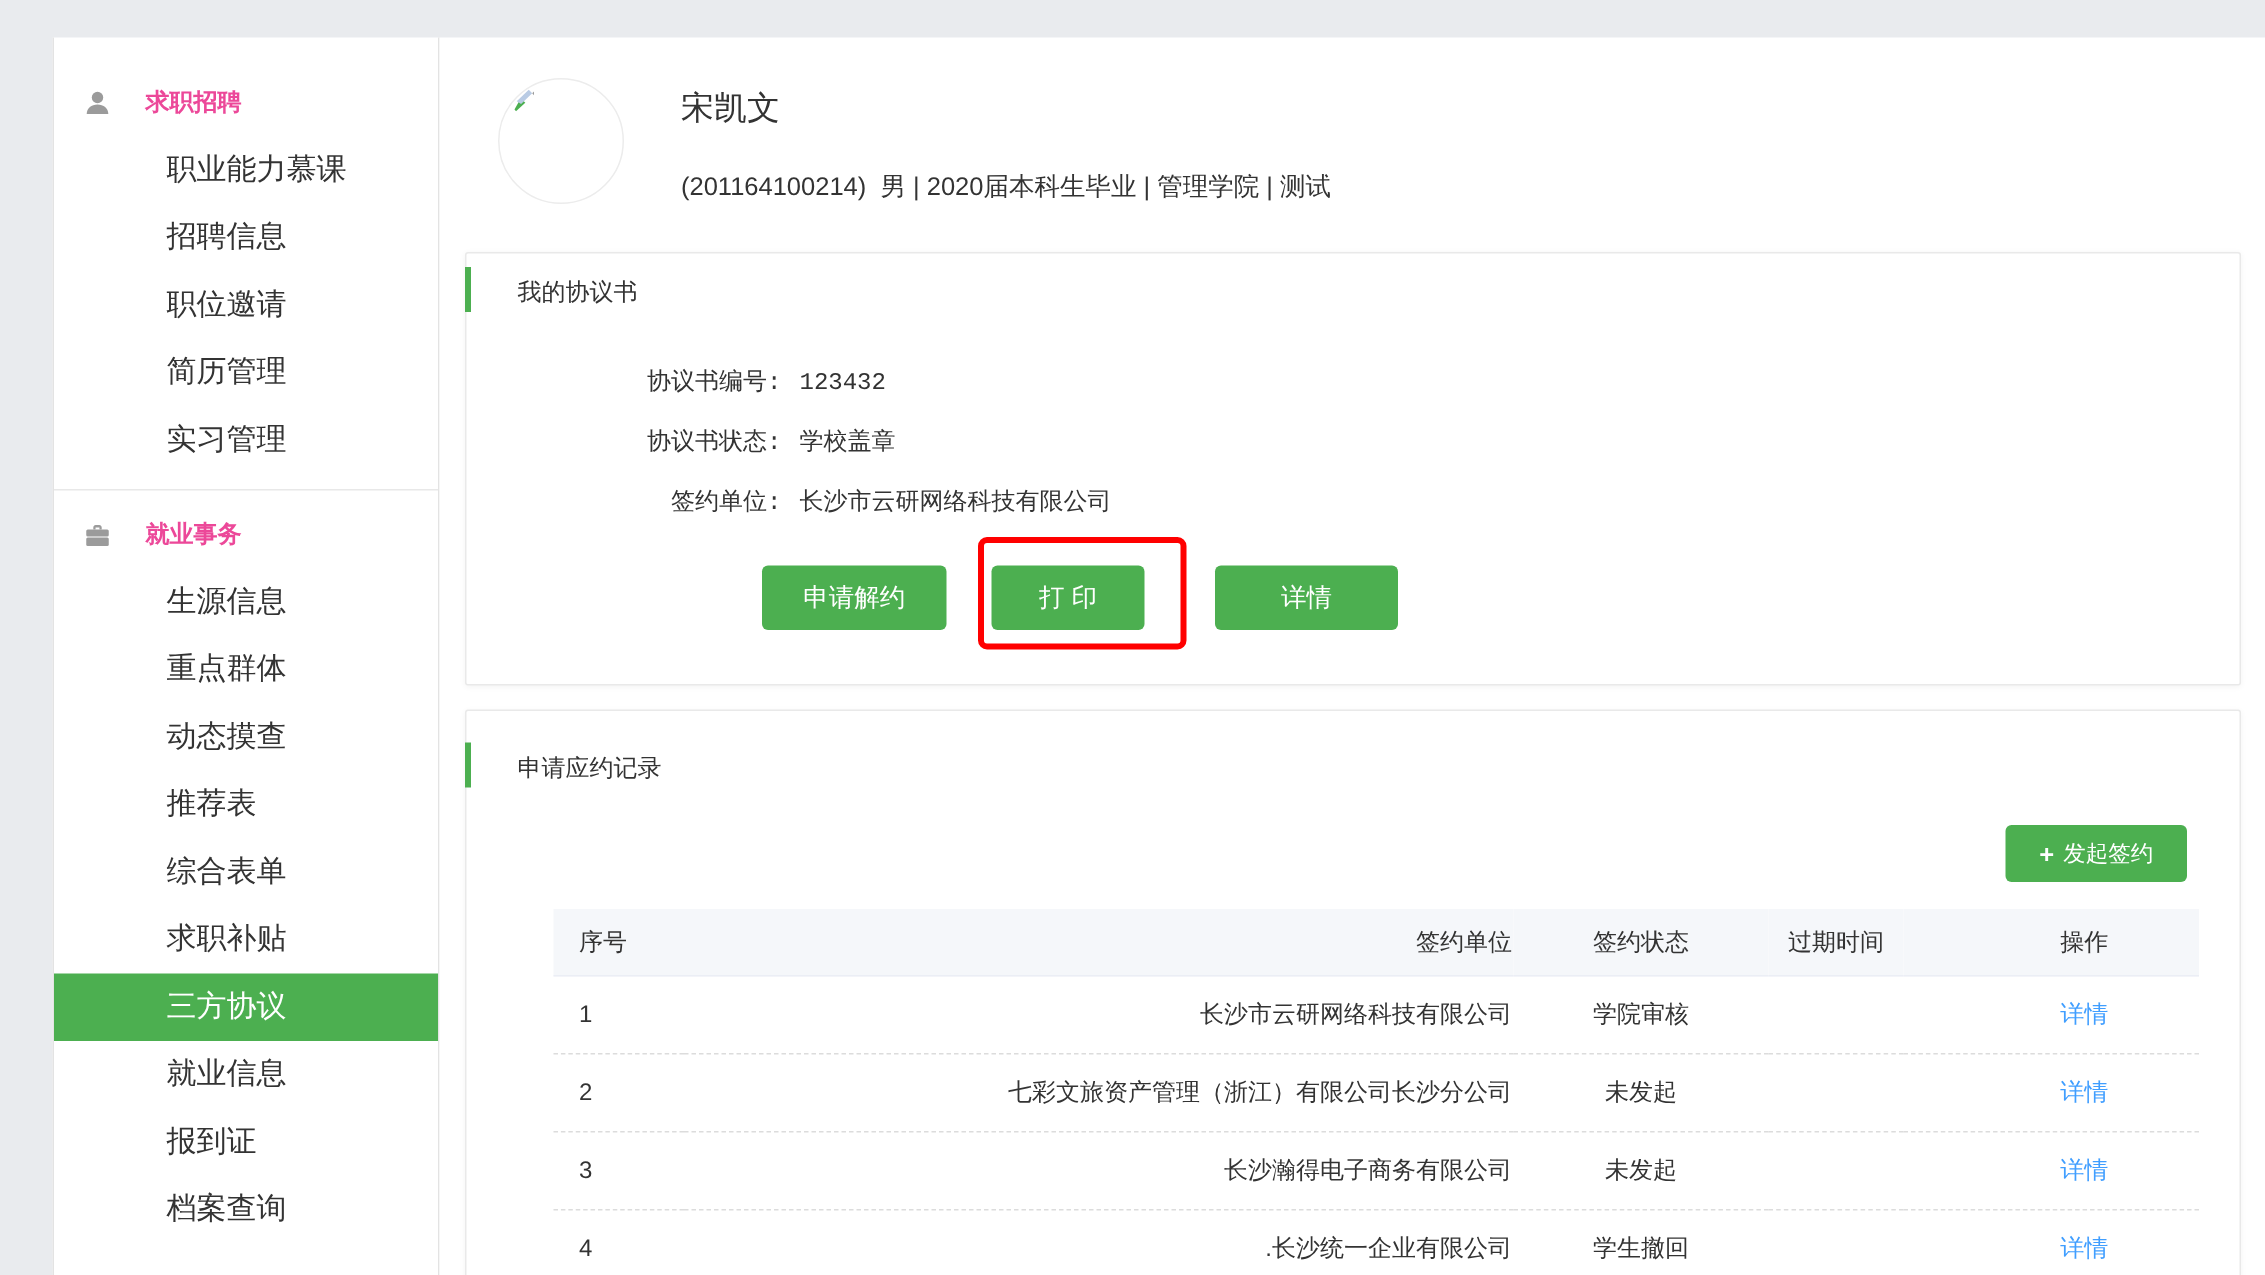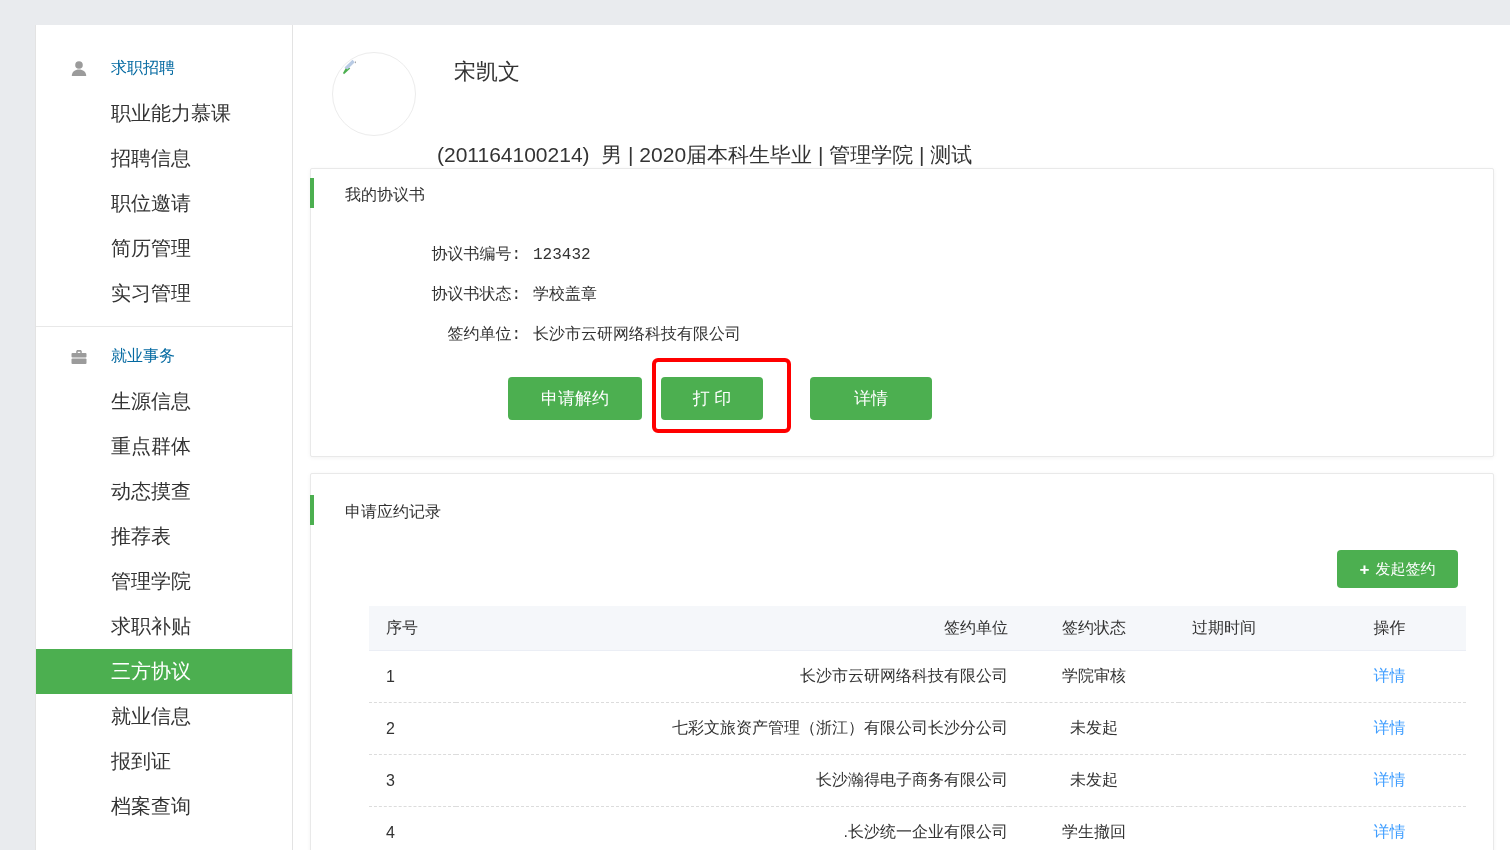--- a/index.html
+++ b/index.html
@@ -10,21 +10,21 @@
     -webkit-font-smoothing:antialiased;
   }
   
   .sidebar{
     position:absolute;left:35px;top:25px;width:256px;height:825px;
     background:#fff;border-left:1px solid #e3e3e3;border-right:1px solid #e3e3e3;
   }
   .nav{padding-top:21px;}
   .nav-header{
     height:45px;display:flex;align-items:center;
-    padding-left:33px;color:#0369a1;font-size:16px;
+    padding-left:19px;color:#ec4899;font-size:16px;font-weight:bold;
   }
   .nav-header .nav-ico{width:20px;height:20px;margin-right:22px;flex:0 0 20px;}
   .nav-header .nav-ico svg{display:block;}
   .nav-item{
     height:45px;line-height:45px;padding-left:75px;
     font-size:20px;color:#333;cursor:pointer;
   }
   .nav-item.active{background:#4caf50;color:#fff;}
   .nav-divider{border:none;border-top:1px solid #e8e8e8;margin:10px 0 0 0;}
   .nav-sec2{padding-top:7px;}
@@ -32,21 +32,21 @@
   .main{
     position:absolute;left:293px;top:25px;width:1217px;height:825px;
     background:#fff;overflow:hidden;
   }
   .avatar{
     position:absolute;left:39px;top:27px;width:82px;height:82px;
     border:1px solid #ececec;border-radius:50%;background:#fff;
   }
   .avatar svg{position:absolute;left:7px;top:5px;}
   .profile-name{position:absolute;left:161px;top:32px;font-size:22px;color:#333;}
-  .profile-meta{position:absolute;left:144px;top:88px;font-size:21px;color:#333;white-space:pre;margin-top:28px;}
+  .profile-meta{position:absolute;left:161px;top:88px;font-size:17px;color:#333;white-space:pre;}
   
   .card{
     position:absolute;left:17px;width:1182px;background:#fff;
     border:1px solid #e9e9e9;border-radius:2px;
     box-shadow:0 1px 4px rgba(0,0,0,0.05);
   }
   .card1{top:143px;height:287px;}
   .card2{top:448px;height:412px;}
   .accent-bar{position:absolute;left:-1px;width:4px;height:30px;background:#4caf50;}
   .card1 .accent-bar{top:9px;}
@@ -56,21 +56,21 @@
   .card2 .card-title{top:28px;}
   .field{position:absolute;left:0;font-size:16px;color:#333;font-family:Liberation Mono, monospace;}
   .field .flabel{display:inline-block;width:210px;text-align:right;}
   .field .fvalue{margin-left:12px;}
   .f1{top:75px;} .f2{top:115px;} .f3{top:155px;}
   .btn{
     position:absolute;top:208px;height:43px;line-height:43px;padding:0;
     background:#4caf50;color:#fff;border:none;border-radius:4px;
     font-size:17px;font-family:inherit;text-align:center;cursor:pointer;white-space:pre;
   }
-  .b1{left:197px;width:134px;}
+  .b1{left:197px;width:123px;}
   .b2{left:350px;width:102px;}
   .b3{left:499px;width:122px;}
   .red-box{
     position:absolute;left:341px;top:189px;width:139px;height:75px;
     border:4px solid #ff0000;border-radius:6px;box-sizing:border-box;
     pointer-events:none;z-index:5;
   }
   .create-btn{
     position:absolute;left:1026px;top:76px;width:121px;height:38px;
     background:#4caf50;color:#fff;border:none;border-radius:4px;
@@ -125,21 +125,21 @@
               <rect x="2.5" y="6" width="15" height="4.6" rx="1" fill="#9b9b9b"></rect>
               <rect x="2.5" y="11.4" width="15" height="5.6" rx="1" fill="#9b9b9b"></rect>
             </svg>
         </span>
         <span>就业事务</span>
       </div>
       <div class="nav-item">生源信息</div>
       <div class="nav-item">重点群体</div>
       <div class="nav-item">动态摸查</div>
       <div class="nav-item">推荐表</div>
-      <div class="nav-item">管理学院</div>
+      <div class="nav-item">综合表单</div>
       <div class="nav-item">求职补贴</div>
       <div class="nav-item active">三方协议</div>
       <div class="nav-item">就业信息</div>
       <div class="nav-item">报到证</div>
       <div class="nav-item">档案查询</div>
     </div>
   </nav>
 </aside>
 
 <main class="main">

